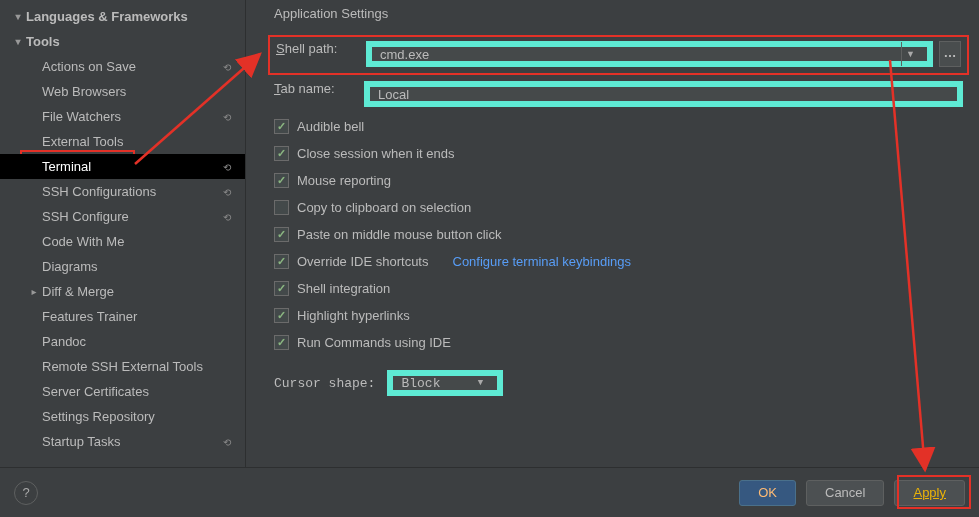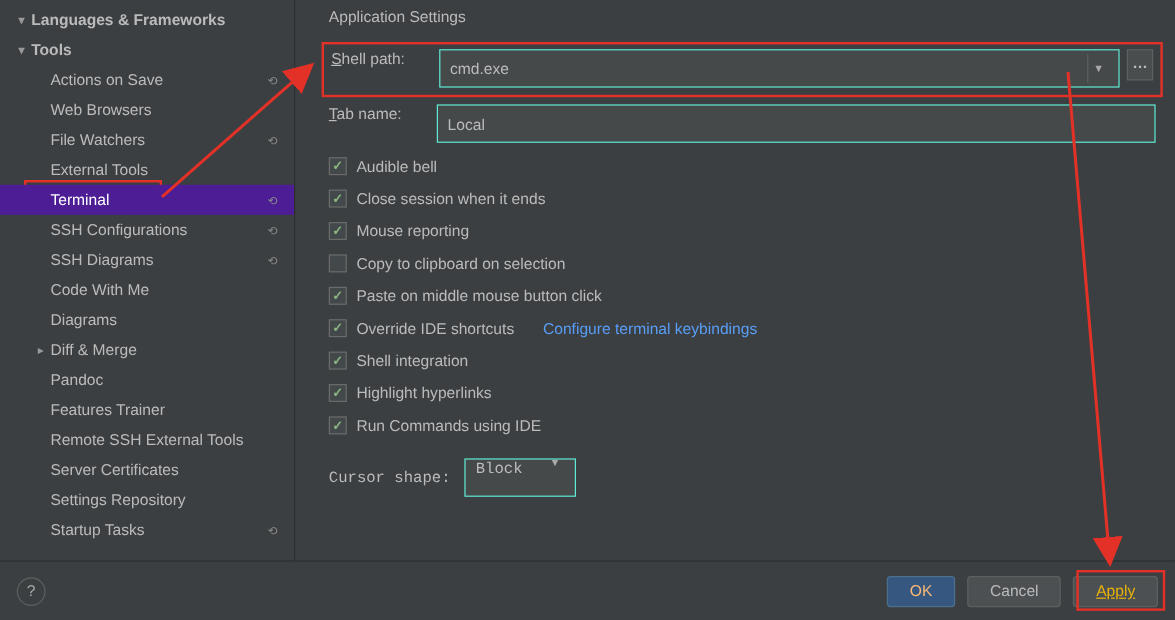--- a/index.html
+++ b/index.html
@@ -32,21 +32,21 @@
   display: flex;
   align-items: center;
   padding-left: 10px;
   padding-right: 10px;
   cursor: pointer;
   position: relative;
 }
 .tree-row.lvl0 { padding-left: 10px; font-weight: bold; }
 .tree-row.lvl1 { padding-left: 42px; }
 .tree-row.lvl1.has-chevron { padding-left: 26px; }
-.tree-row.selected { background: #4c1d95; color: #fff; gap: 17px; }
+.tree-row.selected { background: #000000; color: #fff; gap: 17px; }
 .chevron {
   width: 16px;
   display: inline-flex;
   justify-content: center;
   color: #999;
   font-size: 10px;
   margin-right: 0;
 }
 .tree-label { flex: 1; }
 .reset-icon {
@@ -70,23 +70,23 @@
   margin-bottom: 2px;
 }
 .form-row .lbl {
   width: 90px;
   padding-right: 8px;
 }
 .under { text-decoration: underline; }
 .combo, .textfield {
   height: 26px;
   background: #45494a;
-  border: 1px solid #5eead4;
-  color: #bbbbbb;
-  padding: 15px 8px;
+  border: 6px solid #5eead4;
+  color: #bbbbbb;
+  padding: 0 8px;
   display: flex;
   align-items: center;
   font-size: 13px;
 }
 .combo { justify-content: space-between; }
 .combo-text { flex: 1; }
 .combo-arrow {
   width: 18px;
   text-align: center;
   color: #aaa;
@@ -123,21 +123,21 @@
   background: #43494a;
   display: flex;
   align-items: center;
   justify-content: center;
   font-size: 11px;
   color: #a9c8a8;
 }
 .checkbox.checked::before { content: "✓"; color: #8ab581; font-weight: bold; }
 .link { color: #589df6; cursor: pointer; }
 .cursor-row { display: flex; align-items: center; gap: 12px; margin-top: 8px; font-family: Liberation Mono, monospace; }
-.cursor-combo { width: 93px; align-items: flex-end; }
+.cursor-combo { width: 116px; }
 .footer {
   position: absolute;
   bottom: 0;
   left: 0;
   right: 0;
   height: 50px;
   border-top: 1px solid #2d2f30;
   display: flex;
   align-items: center;
   padding: 0 14px;
@@ -239,38 +239,38 @@
     </div>
     <div class="tree-row lvl1 selected">
       <span class="tree-label">Terminal</span>
       <span class="reset-icon">⟲</span>
     </div>
     <div class="tree-row lvl1">
       <span class="tree-label">SSH Configurations</span>
       <span class="reset-icon">⟲</span>
     </div>
     <div class="tree-row lvl1">
-      <span class="tree-label">SSH Diagrams</span>
+      <span class="tree-label">SSH Configure</span>
       <span class="reset-icon">⟲</span>
     </div>
     <div class="tree-row lvl1">
       <span class="tree-label">Code With Me</span>
     </div>
     <div class="tree-row lvl1">
       <span class="tree-label">Diagrams</span>
     </div>
     <div class="tree-row lvl1 has-chevron">
       <span class="chevron">▸</span>
       <span class="tree-label">Diff &amp; Merge</span>
     </div>
     <div class="tree-row lvl1">
+      <span class="tree-label">Features Trainer</span>
+    </div>
+    <div class="tree-row lvl1">
       <span class="tree-label">Pandoc</span>
-    </div>
-    <div class="tree-row lvl1">
-      <span class="tree-label">Features Trainer</span>
     </div>
     <div class="tree-row lvl1">
       <span class="tree-label">Remote SSH External Tools</span>
     </div>
     <div class="tree-row lvl1">
       <span class="tree-label">Server Certificates</span>
     </div>
     <div class="tree-row lvl1">
       <span class="tree-label">Settings Repository</span>
     </div>

